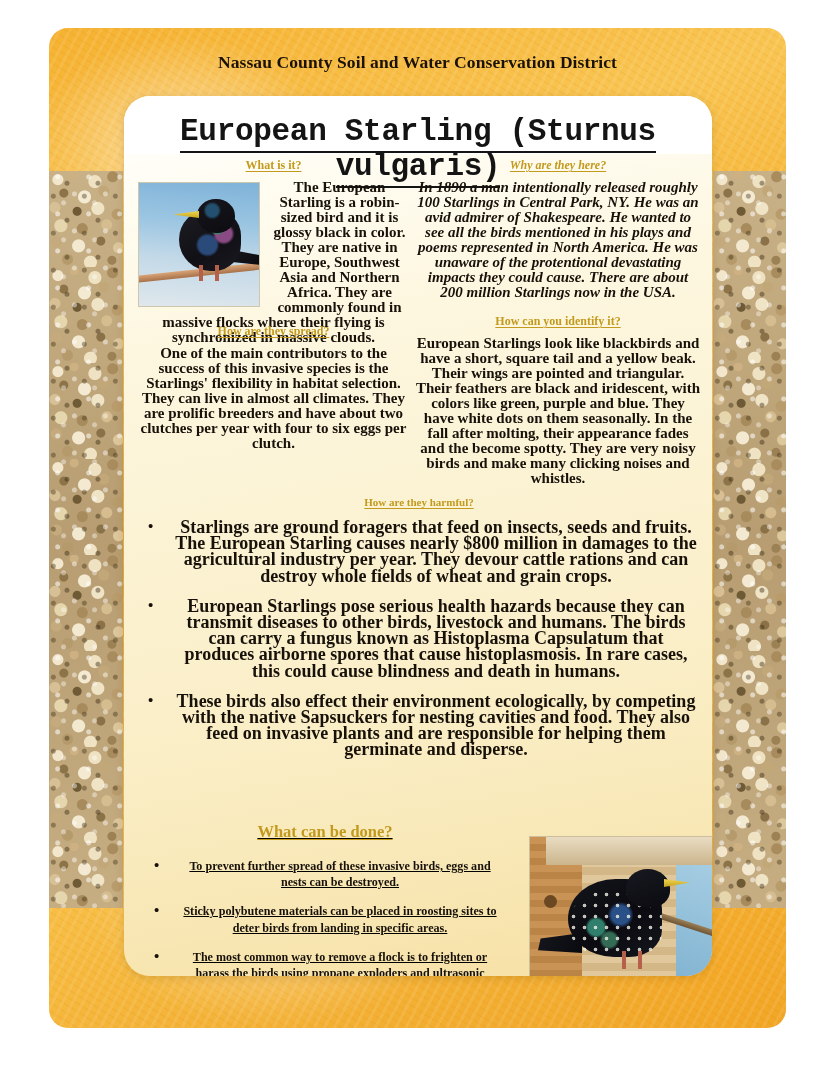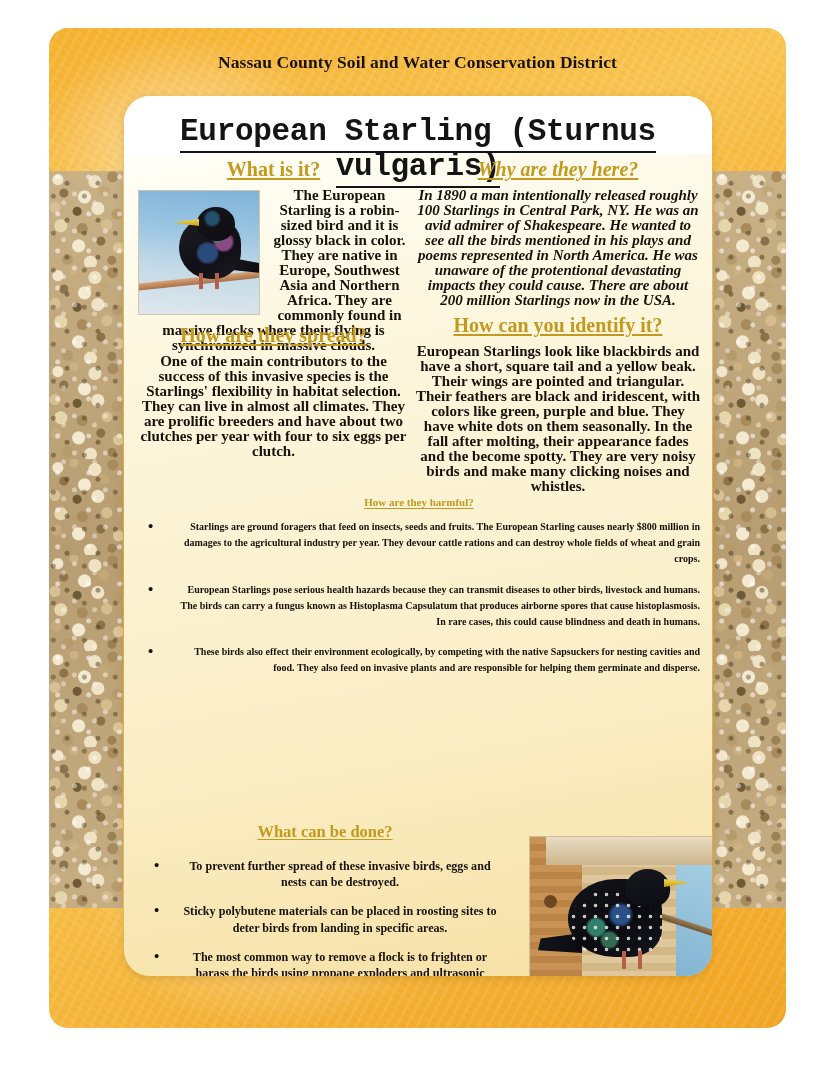--- a/index.html
+++ b/index.html
@@ -145,21 +145,21 @@
     color:#17110a;
   }
 
   
   #col-left-1{
     position:absolute; left:12px; top:62px; width:275px;
   }
   #col-right-1{
     position:absolute; left:292px; top:62px; width:284px;font-style:italic;
   }
-  .h-1{ font-size:20px; margin:0 0 7px 0; }
+  .h-1{ font-size:12px; margin:0 0 7px 0; }
 
   #bird-photo-1{
     float:left;
     width:120px; height:123px;
     margin:2px 8px 2px 2px;
     border:1px solid #cfc6ae;
     background:
       linear-gradient(185deg,#7fb3d9 0%,#9cc6e2 34%,#c3d9e8 62%,#dfe7ec 100%);
     position:relative; overflow:hidden;
   }
@@ -212,33 +212,33 @@
     position:absolute; left:14px; top:400px; width:562px;
   }
   .h-2{ font-size:11px; margin:0 0 11px 0; }
   ul.bullets{
     list-style:none; margin:0; padding:0;
   }
   ul.bullets li{
     position:relative;
     padding-left:34px;
     margin-bottom:14px;
-    font-size:10px;
+    font-size:18px;
     line-height:16.2px;
-    text-align:right;
+    text-align:center;
   }
   ul.bullets li:before{
     content:"\2022";
     position:absolute; left:10px; top:-1px;
     font-size:15px; color:#17110a;
   }
 
   
   #done{
-    position:absolute; left:6px; top:726px; width:390px;
+    position:absolute; left:6px; top:726px; width:390px;text-decoration:underline;
   }
   .h-3{ font-size:16.5px; margin:0 0 11px 0; }
   ul.bullets2{ list-style:none; margin:16px; padding:0; }
   ul.bullets2 li{
     position:relative;
     padding-left:30px;
     margin-bottom:13px;
     font-size:12.1px;
     line-height:16.2px;
     text-align:center;

